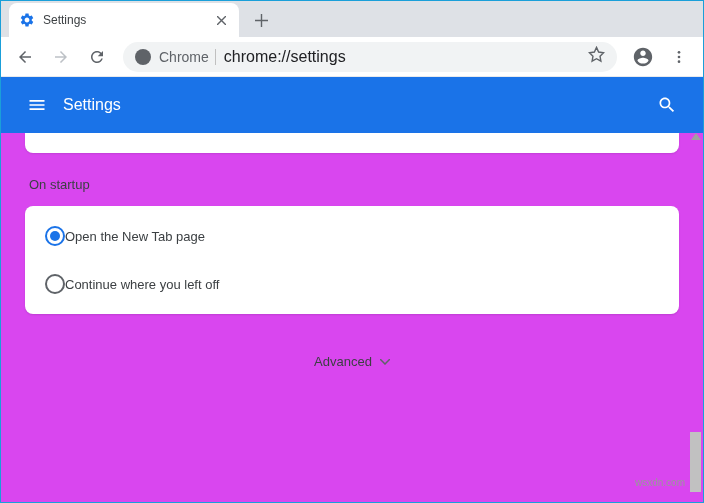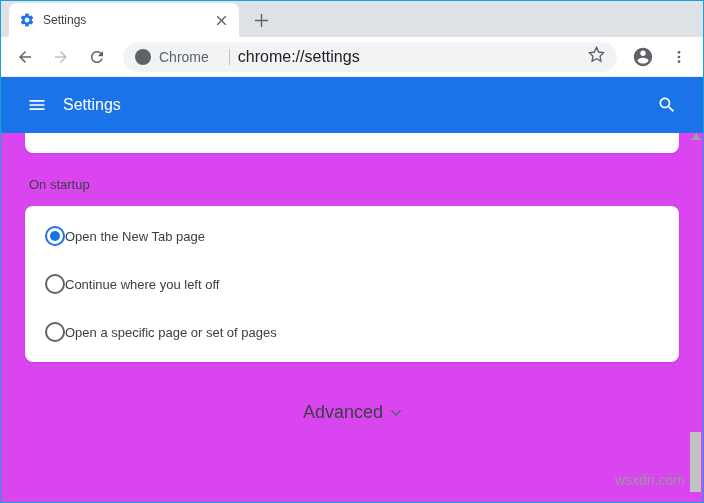--- a/index.html
+++ b/index.html
@@ -12,21 +12,21 @@
     .tab { height: 34px; width: 230px; background: #fff; border-radius: 8px 8px 0 0; display: flex; align-items: center; padding: 0 10px; gap: 8px; position: relative; }
     .tab-title { font-size: 12px; color: #3c4043; flex: 1; }
     .tab-close { width: 16px; height: 16px; display: flex; align-items: center; justify-content: center; color: #5f6368; cursor: pointer; }
     .new-tab-btn { width: 28px; height: 28px; margin-left: 8px; margin-bottom: 3px; display: flex; align-items: center; justify-content: center; color: #5f6368; border-radius: 50%; cursor: pointer; }
     
     
     .toolbar { height: 40px; background: #fff; display: flex; align-items: center; padding: 0 8px; gap: 4px; border-bottom: 1px solid #e8eaed; }
     .nav-btn { width: 32px; height: 32px; display: flex; align-items: center; justify-content: center; color: #5f6368; border-radius: 50%; cursor: pointer; }
     .nav-btn.disabled { color: #bdc1c6; }
     .omnibox { flex: 1; height: 30px; background: #f1f3f4; border-radius: 15px; display: flex; align-items: center; padding: 0 12px; gap: 8px; margin: 0 6px; }
-    .omnibox-prefix { color: #5f6368; font-size: 14px; border-right: 1px solid #c0c0c0; padding-right: 20px; }
+    .omnibox-prefix { color: #5f6368; font-size: 14px; border-right: 1px solid #c0c0c0; padding-right: 6px; }
     .omnibox-url { color: #202124; font-size: 16px; flex: 1; }
     .star-btn { color: #5f6368; }
     
     
     .page-header { height: 56px; background: #1a73e8; display: flex; align-items: center; padding: 0 16px; color: #fff; }
     .menu-btn { width: 40px; height: 40px; display: flex; align-items: center; justify-content: center; cursor: pointer; }
     .header-title { font-size: 16px; font-weight: 500; margin-left: 6px; flex: 1; }
     .search-btn { width: 40px; height: 40px; display: flex; align-items: center; justify-content: center; cursor: pointer; }
     
     
@@ -38,23 +38,23 @@
     
     .section-title { font-size: 13px; color: #3c4043; margin: 0 0 14px 4px; }
     
     .card { background: #fff; border-radius: 8px; box-shadow: 0 1px 2px rgba(0,0,0,0.12); padding: 6px 0; }
     .radio-row { display: flex; align-items: center; padding: 14px 20px; cursor: pointer; }
     .radio { width: 20px; height: 20px; border: 2px solid #5f6368; border-radius: 50%; display: flex; align-items: center; justify-content: center; flex-shrink: 0; }
     .radio.selected { border-color: #1a73e8; }
     .radio-dot { width: 10px; height: 10px; background: #1a73e8; border-radius: 50%; }
     .radio-label { font-size: 13px; color: #3c4043; }
     
-    .advanced { display: flex; align-items: center; justify-content: center; gap: 8px; margin-top: 40px; color: #3c4043; font-size: 18px; cursor: pointer; }
+    .advanced { display: flex; align-items: center; justify-content: center; gap: 8px; margin-top: 40px; color: #3c4043; font-size: 13px; cursor: pointer; }
     
-    .watermark { position: absolute; bottom: 14px; right: 18px; font-size: 14px; color: #999; }
+    .watermark { position: absolute; bottom: 14px; right: 18px; font-size: 10px; color: #999; }
     
     .gear-icon { fill: #1a73e8; }
     .chrome-circle { width: 16px; height: 16px; border-radius: 50%; background: #5f6368; flex-shrink: 0; }
   </style>
 </head>
 <body>
 
 <div class="window-controls">
   <div class="window-btn">
     <svg width="11" height="1" viewBox="0 0 11 1">
@@ -155,24 +155,20 @@
     <div class="radio-row">
       <div class="radio selected">
           <div class="radio-dot"></div>
         </div>
       <span class="radio-label">Open the New Tab page</span>
     </div>
     <div class="radio-row">
       <div class="radio"></div>
       <span class="radio-label">Continue where you left off</span>
     </div>
-    <div class="radio-row">
-      <div class="radio"></div>
-      <span class="radio-label">Open a specific page or set of pages</span>
-    </div>
   </div>
 
   <div class="advanced">
     <span>Advanced</span>
     <svg width="10" height="6" viewBox="0 0 10 6">
         <path d="M0 0 L5 5 L10 0" stroke="#5f6368" stroke-width="1.5" fill="none"></path>
       </svg>
   </div>
 </div>
 

